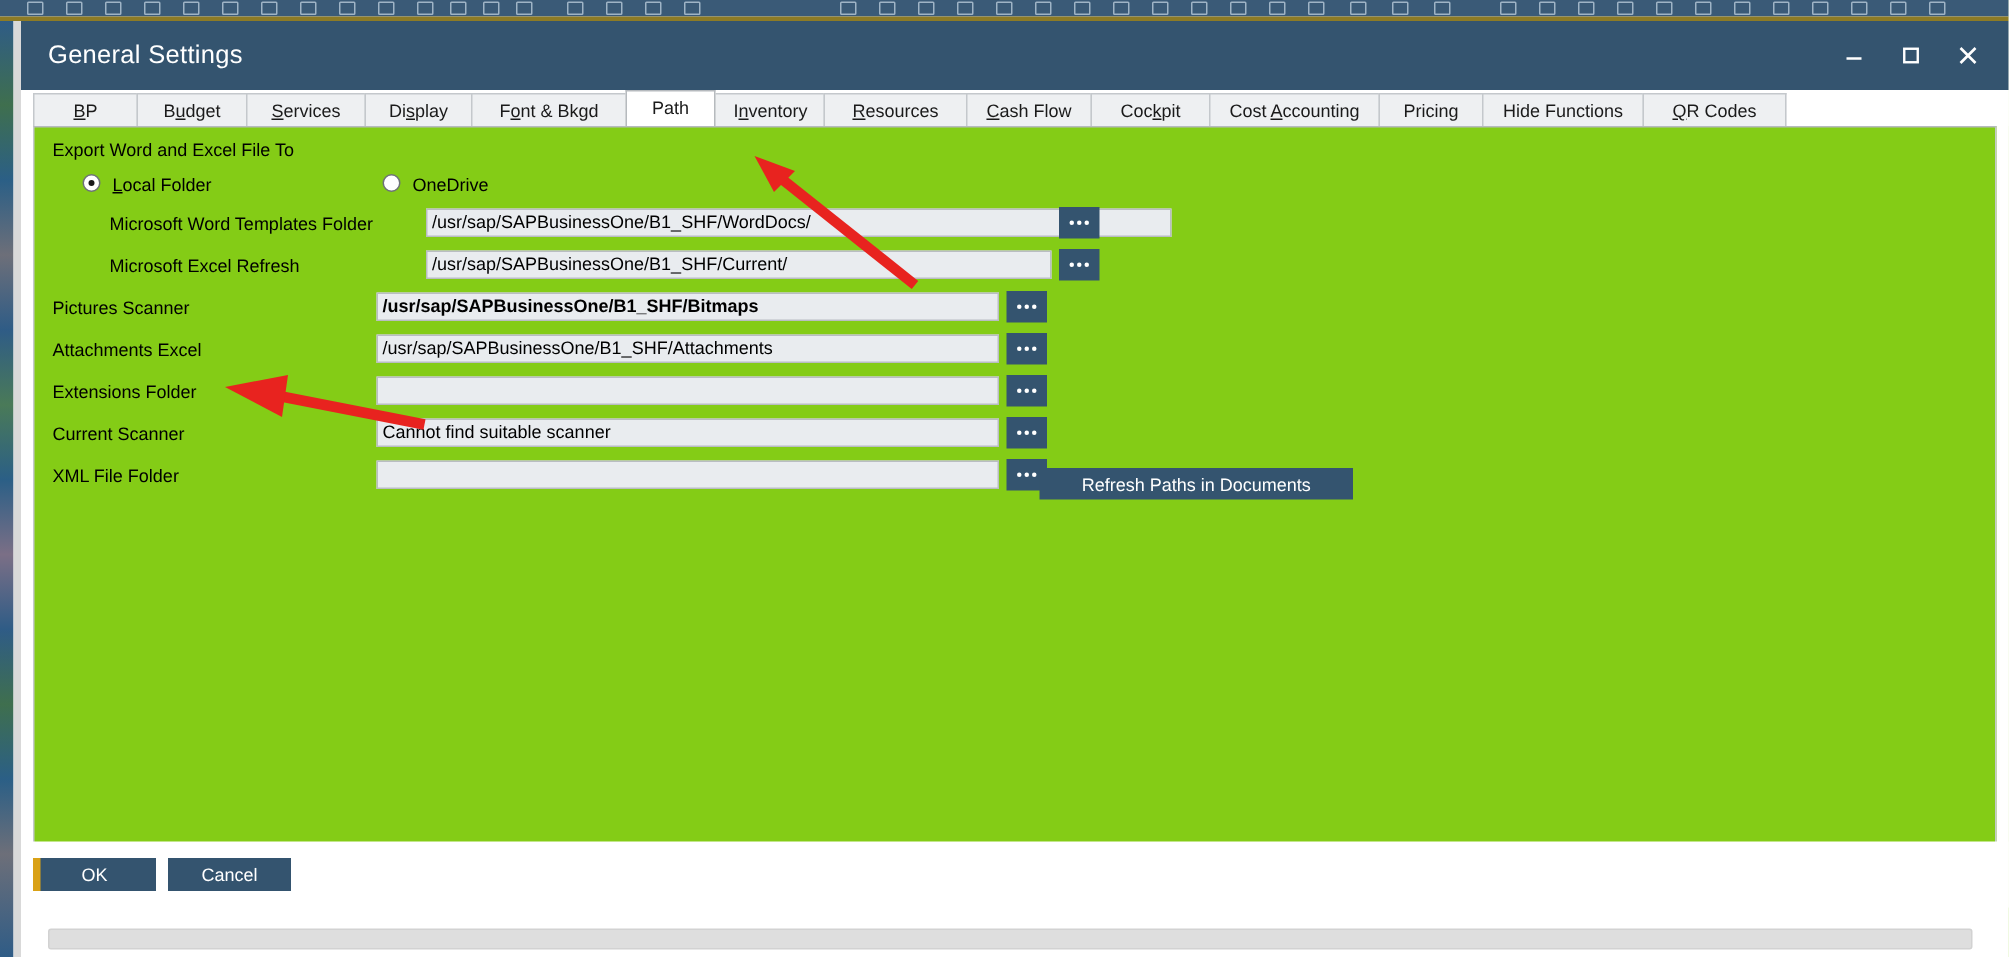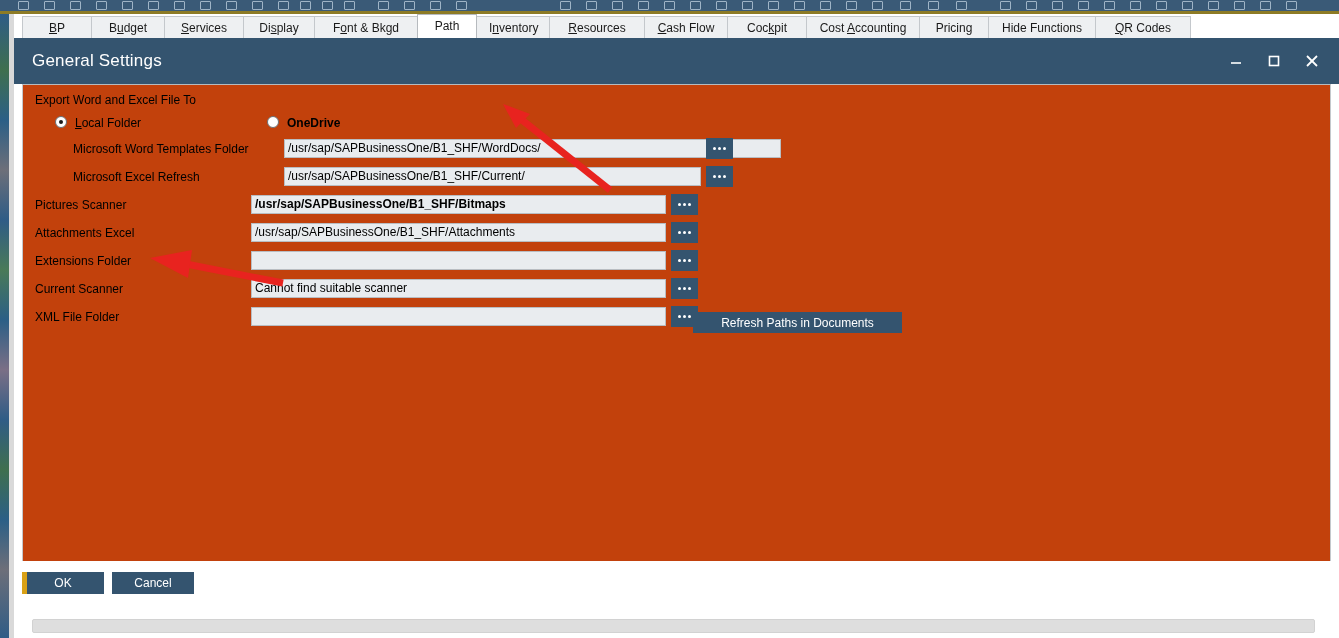--- a/index.html
+++ b/index.html
@@ -142,21 +142,21 @@
     position: relative;
     z-index: 3;
   }
   .tab u { text-decoration: underline; }
 
   
   #panel {
     position: relative;
     margin: 0 8px;
     height: 480px;
-    background: #c2410c;
+    background: #84cc16;
     border: 1px solid #c4c8cc;
     border-top: 1px solid #b6babe;
     box-sizing: border-box;
   }
 
   #group-caption {
     position: absolute;
     left: 12px; top: 8px;
     font-size: 12px;
   }
@@ -336,37 +336,20 @@
       <div class="toolbar-glyph" style="left: 1286px;"></div>
     </div>
   <div id="app-toolbar-rule"></div>
   <div id="left-strip"></div>
   <div id="left-strip-edge"></div>
   <div id="status-bar"></div>
 </div>
 
 <div id="dialog">
 
-  <div id="tab-strip">
-      <div class="tab" style="width: 70px;"><span><u>B</u>P</span></div>
-      <div class="tab" style="width: 74px;"><span>B<u>u</u>dget</span></div>
-      <div class="tab" style="width: 80px;"><span><u>S</u>ervices</span></div>
-      <div class="tab" style="width: 72px;"><span>Di<u>s</u>play</span></div>
-      <div class="tab" style="width: 104px;"><span>F<u>o</u>nt &amp; Bkgd</span></div>
-      <div class="tab active" style="width: 60px;"><span>Path</span></div>
-      <div class="tab" style="width: 74px;"><span>I<u>n</u>ventory</span></div>
-      <div class="tab" style="width: 96px;"><span><u>R</u>esources</span></div>
-      <div class="tab" style="width: 84px;"><span><u>C</u>ash Flow</span></div>
-      <div class="tab" style="width: 80px;"><span>Coc<u>k</u>pit</span></div>
-      <div class="tab" style="width: 114px;"><span>Cost <u>A</u>ccounting</span></div>
-      <div class="tab" style="width: 70px;"><span>Pricing</span></div>
-      <div class="tab" style="width: 108px;"><span>Hide Functions</span></div>
-      <div class="tab" style="width: 96px;"><span><u>Q</u>R Codes</span></div>
-    </div>
-
   <div id="title-bar">
     <div id="window-title">General Settings</div>
     <div id="window-controls">
       <div class="win-btn">
         <svg width="14" height="14" viewBox="0 0 14 14">
             <line x1="2" y1="9" x2="12" y2="9" stroke="#ffffff" stroke-width="1.6"></line>
           </svg>
       </div>
       <div class="win-btn">
         <svg width="14" height="14" viewBox="0 0 14 14">
@@ -375,28 +358,45 @@
       </div>
       <div class="win-btn">
         <svg width="16" height="16" viewBox="0 0 16 16">
             <line x1="3" y1="3" x2="13" y2="13" stroke="#ffffff" stroke-width="1.8"></line>
             <line x1="13" y1="3" x2="3" y2="13" stroke="#ffffff" stroke-width="1.8"></line>
           </svg>
       </div>
     </div>
   </div>
 
+  <div id="tab-strip">
+      <div class="tab" style="width: 70px;"><span><u>B</u>P</span></div>
+      <div class="tab" style="width: 74px;"><span>B<u>u</u>dget</span></div>
+      <div class="tab" style="width: 80px;"><span><u>S</u>ervices</span></div>
+      <div class="tab" style="width: 72px;"><span>Di<u>s</u>play</span></div>
+      <div class="tab" style="width: 104px;"><span>F<u>o</u>nt &amp; Bkgd</span></div>
+      <div class="tab active" style="width: 60px;"><span>Path</span></div>
+      <div class="tab" style="width: 74px;"><span>I<u>n</u>ventory</span></div>
+      <div class="tab" style="width: 96px;"><span><u>R</u>esources</span></div>
+      <div class="tab" style="width: 84px;"><span><u>C</u>ash Flow</span></div>
+      <div class="tab" style="width: 80px;"><span>Coc<u>k</u>pit</span></div>
+      <div class="tab" style="width: 114px;"><span>Cost <u>A</u>ccounting</span></div>
+      <div class="tab" style="width: 70px;"><span>Pricing</span></div>
+      <div class="tab" style="width: 108px;"><span>Hide Functions</span></div>
+      <div class="tab" style="width: 96px;"><span><u>Q</u>R Codes</span></div>
+    </div>
+
   <div id="panel">
     <div id="group-caption">Export Word and Excel File To</div>
 
     <div class="radio-row" id="radio-local" style="left:32px;">
       <span class="radio checked"></span>
       <span id="radio-local-label"><u>L</u>ocal Folder</span>
     </div>
-    <div class="radio-row" id="radio-onedrive" style="left:244px;font-weight:bold;">
+    <div class="radio-row" id="radio-onedrive" style="left:232px;">
       <span class="radio"></span>
       <span id="radio-onedrive-label">OneDrive</span>
     </div>
 
     <div id="form-rows">
         <div class="form-row" style="top: 54px; left: 12px; right: 0px;">
           <span class="form-label" style="position: absolute; left: 38px;">Microsoft Word Templates Folder</span>
           <div class="field" style="position: absolute; left: 249px; width: 497px;">/usr/sap/SAPBusinessOne/B1_SHF/WordDocs/</div>
           <div class="browse-btn" style="position: absolute; left: 671px; top: -1px;">
             <span class="dot"></span>

